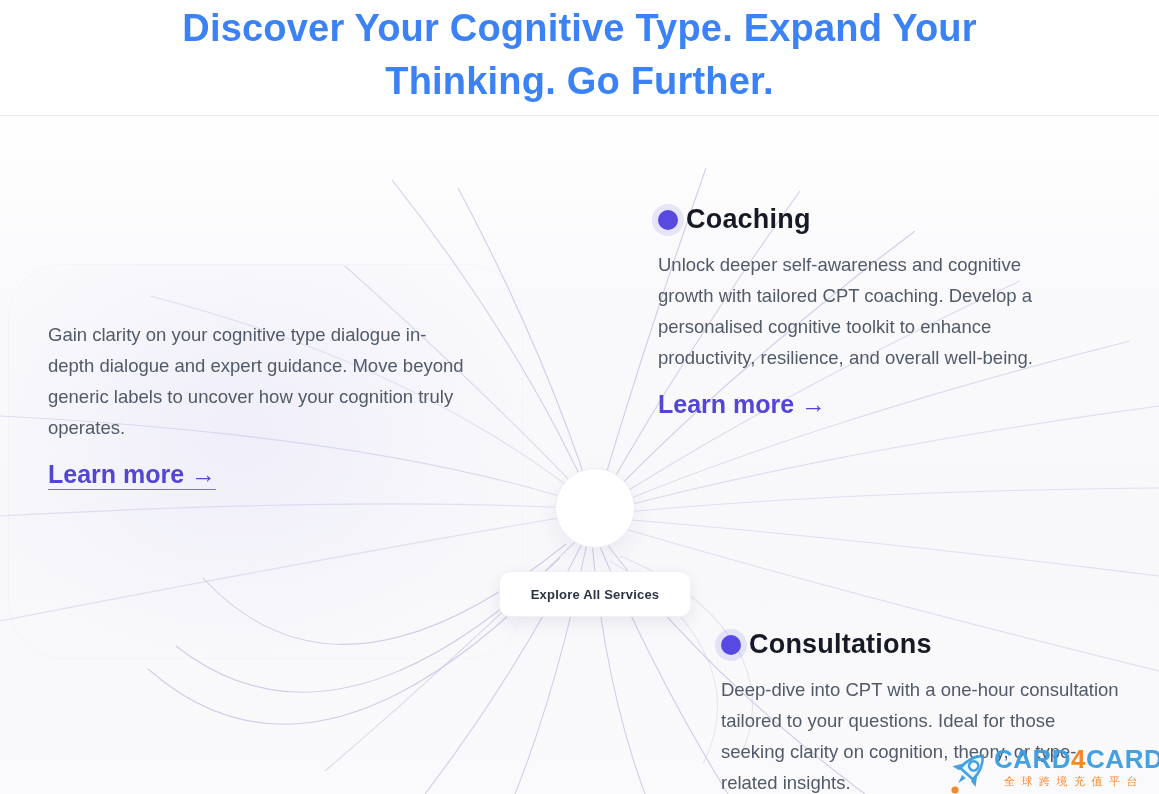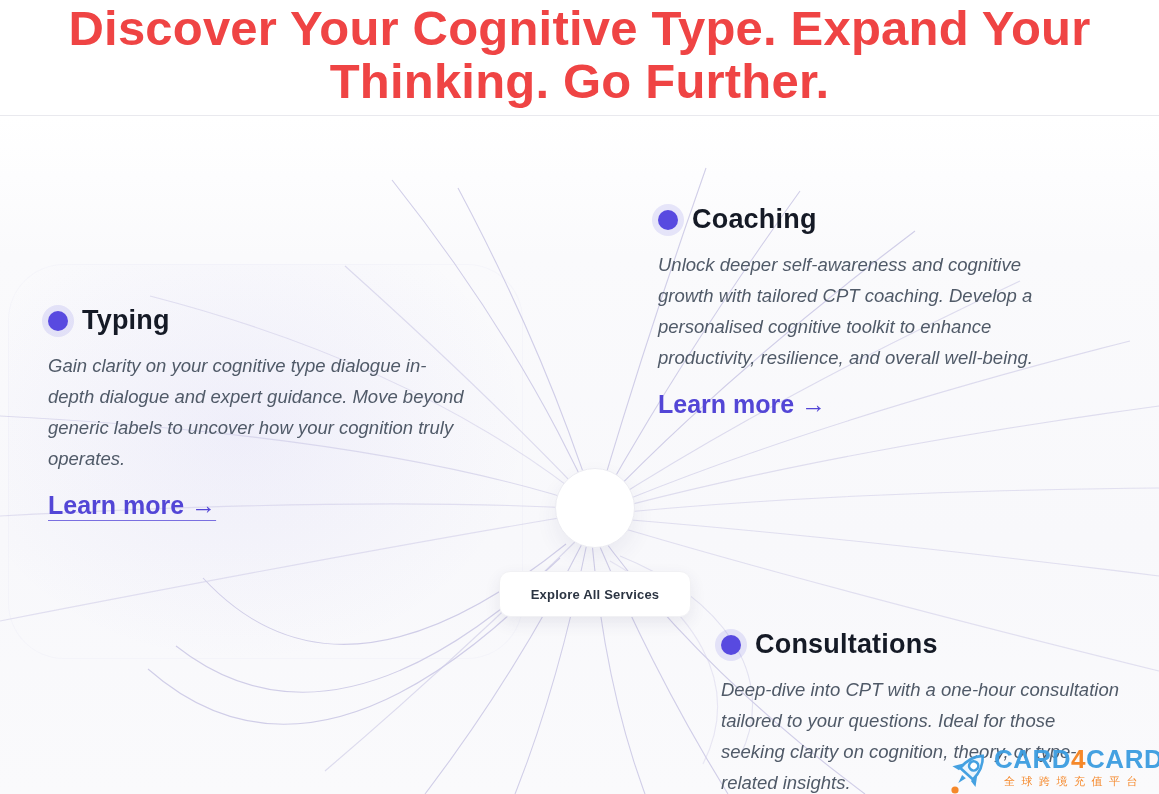--- a/index.html
+++ b/index.html
@@ -12,23 +12,23 @@
 
   
   .hero-header {
     height: 116px;
     background: #ffffff;
     border-bottom: 1px solid #e9e9ee;
     text-align: center;
     padding-top: 2px;
   }
   .hero-title {
-    font-size: 49px;
+    font-size: 38px;
     font-weight: 600;
-    color: #ef4444;
+    color: #3b82f6;
     line-height: 53px;
     letter-spacing: 0.2px;
   }
 
   
   .services-canvas {
     position: relative;
     width: 1159px;
     height: 678px;
     background: linear-gradient(180deg, #ffffff 0px, #fdfdfe 60px, #fafafc 140px, #f8f8fb 420px, #fafafc 678px);
@@ -44,40 +44,39 @@
     z-index: 0;
   }
   .lines-svg { position: absolute; left: 0; top: 0; z-index: 1; }
 
   
   .service-card { position: absolute; z-index: 2; }
   .card-typing { left: 48px; top: 189px; width: 420px; }
   .card-coaching { left: 658px; top: 88px; width: 414px; }
   .card-consultations { left: 721px; top: 513px; width: 400px; }
 
-  .card-head { display: flex; align-items: center; gap: 14px; }
+  .card-head { display: flex; align-items: center; gap: 8px; }
   .bullet-dot {
     width: 20px; height: 20px;
     border-radius: 50%;
     background: #584ae0;
     box-shadow: 0 0 0 6px rgba(88,74,224,0.13);
     flex: 0 0 auto;
   }
   .card-title {
     font-size: 27px;
     font-weight: 700;
     color: #151a26;
     letter-spacing: 0.2px;
   }
   .card-desc {
     margin-top: 14px;
     font-size: 18.5px;
     line-height: 31px;
     color: #505a68;
-    font-style: italic;
   }
   .learn-link {
     display: inline-block;
     margin-top: 17px;
     font-size: 25px;
     font-weight: 600;
     color: #5346d6;
     text-decoration: none;
     cursor: pointer;
   }
@@ -186,24 +185,20 @@
       <path d="M581,420 Q465,535 325,655" opacity="0.7"></path>
       <path d="M566,428 Q340,610 203,462"></path>
       <path d="M560,442 Q335,655 176,530"></path>
       <path d="M554,456 Q315,700 148,553"></path>
       <path d="M620,440 C720,480 780,560 740,640" opacity="0.55"></path>
       <path d="M610,445 C690,490 745,565 703,648" opacity="0.45"></path>
     </g>
   </svg>
 
   <article class="service-card card-typing">
-    <div class="card-head">
-      <span class="bullet-dot"></span>
-      <h3 class="card-title">Typing</h3>
-    </div>
     <p class="card-desc">Gain clarity on your cognitive type dialogue in-depth dialogue and expert guidance. Move beyond generic labels to uncover how your cognition truly operates.</p>
     <a class="learn-link underlined">Learn more →</a>
   </article>
 
   <article class="service-card card-coaching">
     <div class="card-head">
       <span class="bullet-dot"></span>
       <h3 class="card-title">Coaching</h3>
     </div>
     <p class="card-desc">Unlock deeper self-awareness and cognitive growth with tailored CPT coaching. Develop a personalised cognitive toolkit to enhance productivity, resilience, and overall well-being.</p>

